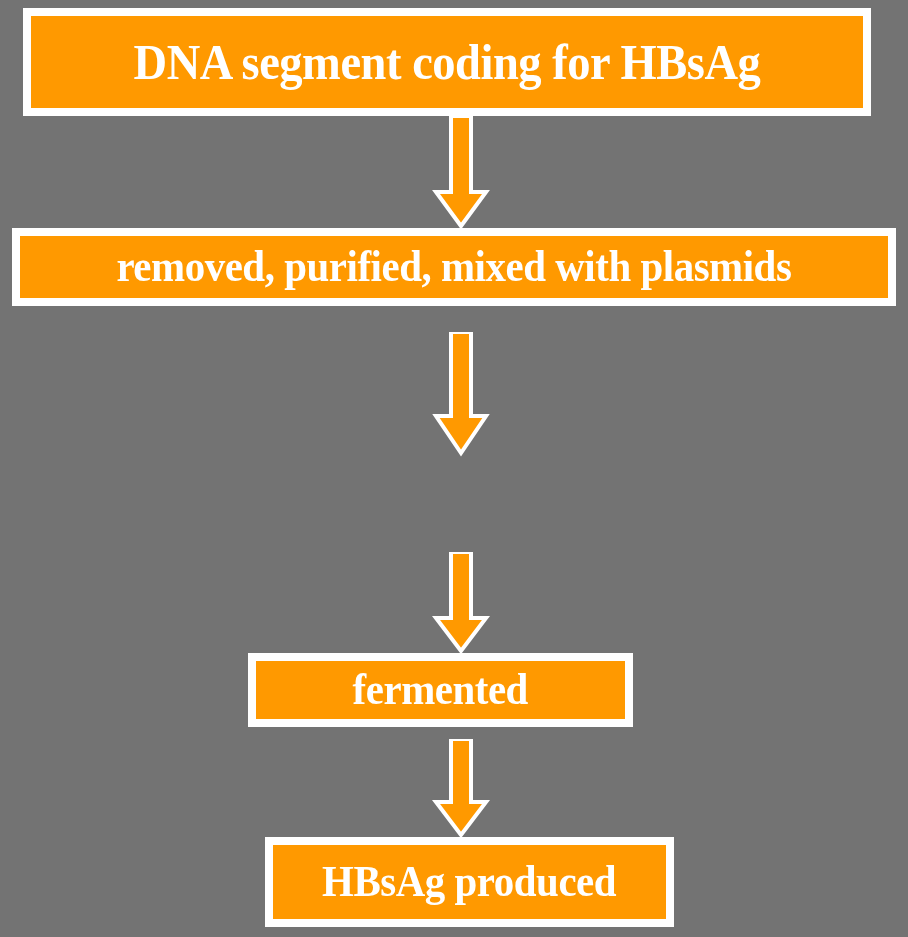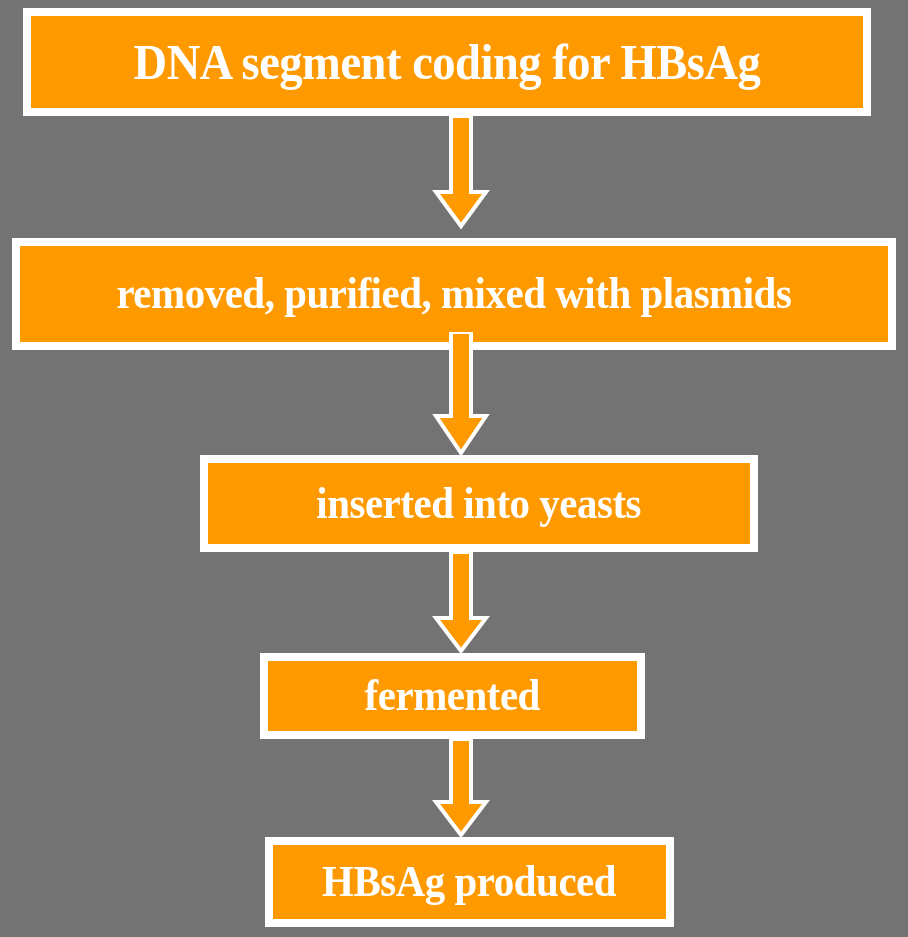--- a/index.html
+++ b/index.html
@@ -57,41 +57,38 @@
   <div class="node" id="node-1" style="left: 23px; top: 8px; width: 848px; height: 108px; background: rgb(255, 153, 0); border-color: rgb(255, 255, 255);">
     <span class="node-label" style="font-size: 50px; color: rgb(255, 255, 255);">DNA segment coding for HBsAg</span>
   </div>
 
   <div class="arrow" id="arrow-1" style="left: 430px; top: 116px; width: 62px; height: 114px;">
     <svg viewBox="0 0 62 114" preserveAspectRatio="none" width="62" height="114">
       <polygon points="21,0 41,0 41,76 56,76 31,110 6,76 21,76" fill="#FF9900" stroke="#FFFFFF" stroke-width="4" stroke-linejoin="miter"></polygon>
     </svg>
   </div>
 
-  <div class="node" id="node-2" style="left: 12px; top: 238px; width: 884px; height: 112px; background: rgb(255, 153, 0); border-color: rgb(255, 255, 255);">
+  <div class="node" id="node-2" style="left: 12px; top: 228px; width: 884px; height: 78px; background: rgb(255, 153, 0); border-color: rgb(255, 255, 255);">
     <span class="node-label" style="font-size: 44px; color: rgb(255, 255, 255);">removed, purified, mixed with plasmids</span>
   </div>
 
   <div class="arrow" id="arrow-2" style="left: 430px; top: 332px; width: 62px; height: 125px;">
     <svg viewBox="0 0 62 125" preserveAspectRatio="none" width="62" height="125">
       <polygon points="21,0 41,0 41,84 56,84 31,121 6,84 21,84" fill="#FF9900" stroke="#FFFFFF" stroke-width="4" stroke-linejoin="miter"></polygon>
     </svg>
   </div>
 
-  <div class="node" id="node-3" style="left: 200px; top: 455px; width: 558px; height: 97px; background: rgb(255, 153, 0); border-color: rgb(255, 255, 255);">
-    <span class="node-label" style="font-size: 44px; color: rgb(255, 255, 255);">inserted into yeasts</span>
-  </div>
 
   <div class="arrow" id="arrow-3" style="left: 430px; top: 552px; width: 62px; height: 103px;">
     <svg viewBox="0 0 62 103" preserveAspectRatio="none" width="62" height="103">
       <polygon points="21,0 41,0 41,66 56,66 31,99 6,66 21,66" fill="#FF9900" stroke="#FFFFFF" stroke-width="4" stroke-linejoin="miter"></polygon>
     </svg>
   </div>
 
-  <div class="node" id="node-4" style="left: 260px; top: 653px; width: 385px; height: 86px; background: rgb(255, 153, 0); border-color: rgb(255, 255, 255);">
+  <div class="node" id="node-4" style="left: 248px; top: 653px; width: 385px; height: 74px; background: rgb(255, 153, 0); border-color: rgb(255, 255, 255);">
     <span class="node-label" style="font-size: 44px; color: rgb(255, 255, 255);">fermented</span>
   </div>
 
   <div class="arrow" id="arrow-4" style="left: 430px; top: 739px; width: 62px; height: 100px;">
     <svg viewBox="0 0 62 100" preserveAspectRatio="none" width="62" height="100">
       <polygon points="21,0 41,0 41,63 56,63 31,96 6,63 21,63" fill="#FF9900" stroke="#FFFFFF" stroke-width="4" stroke-linejoin="miter"></polygon>
     </svg>
   </div>
 
   <div class="node" id="node-5" style="left: 265px; top: 837px; width: 409px; height: 90px; background: rgb(255, 153, 0); border-color: rgb(255, 255, 255);">

